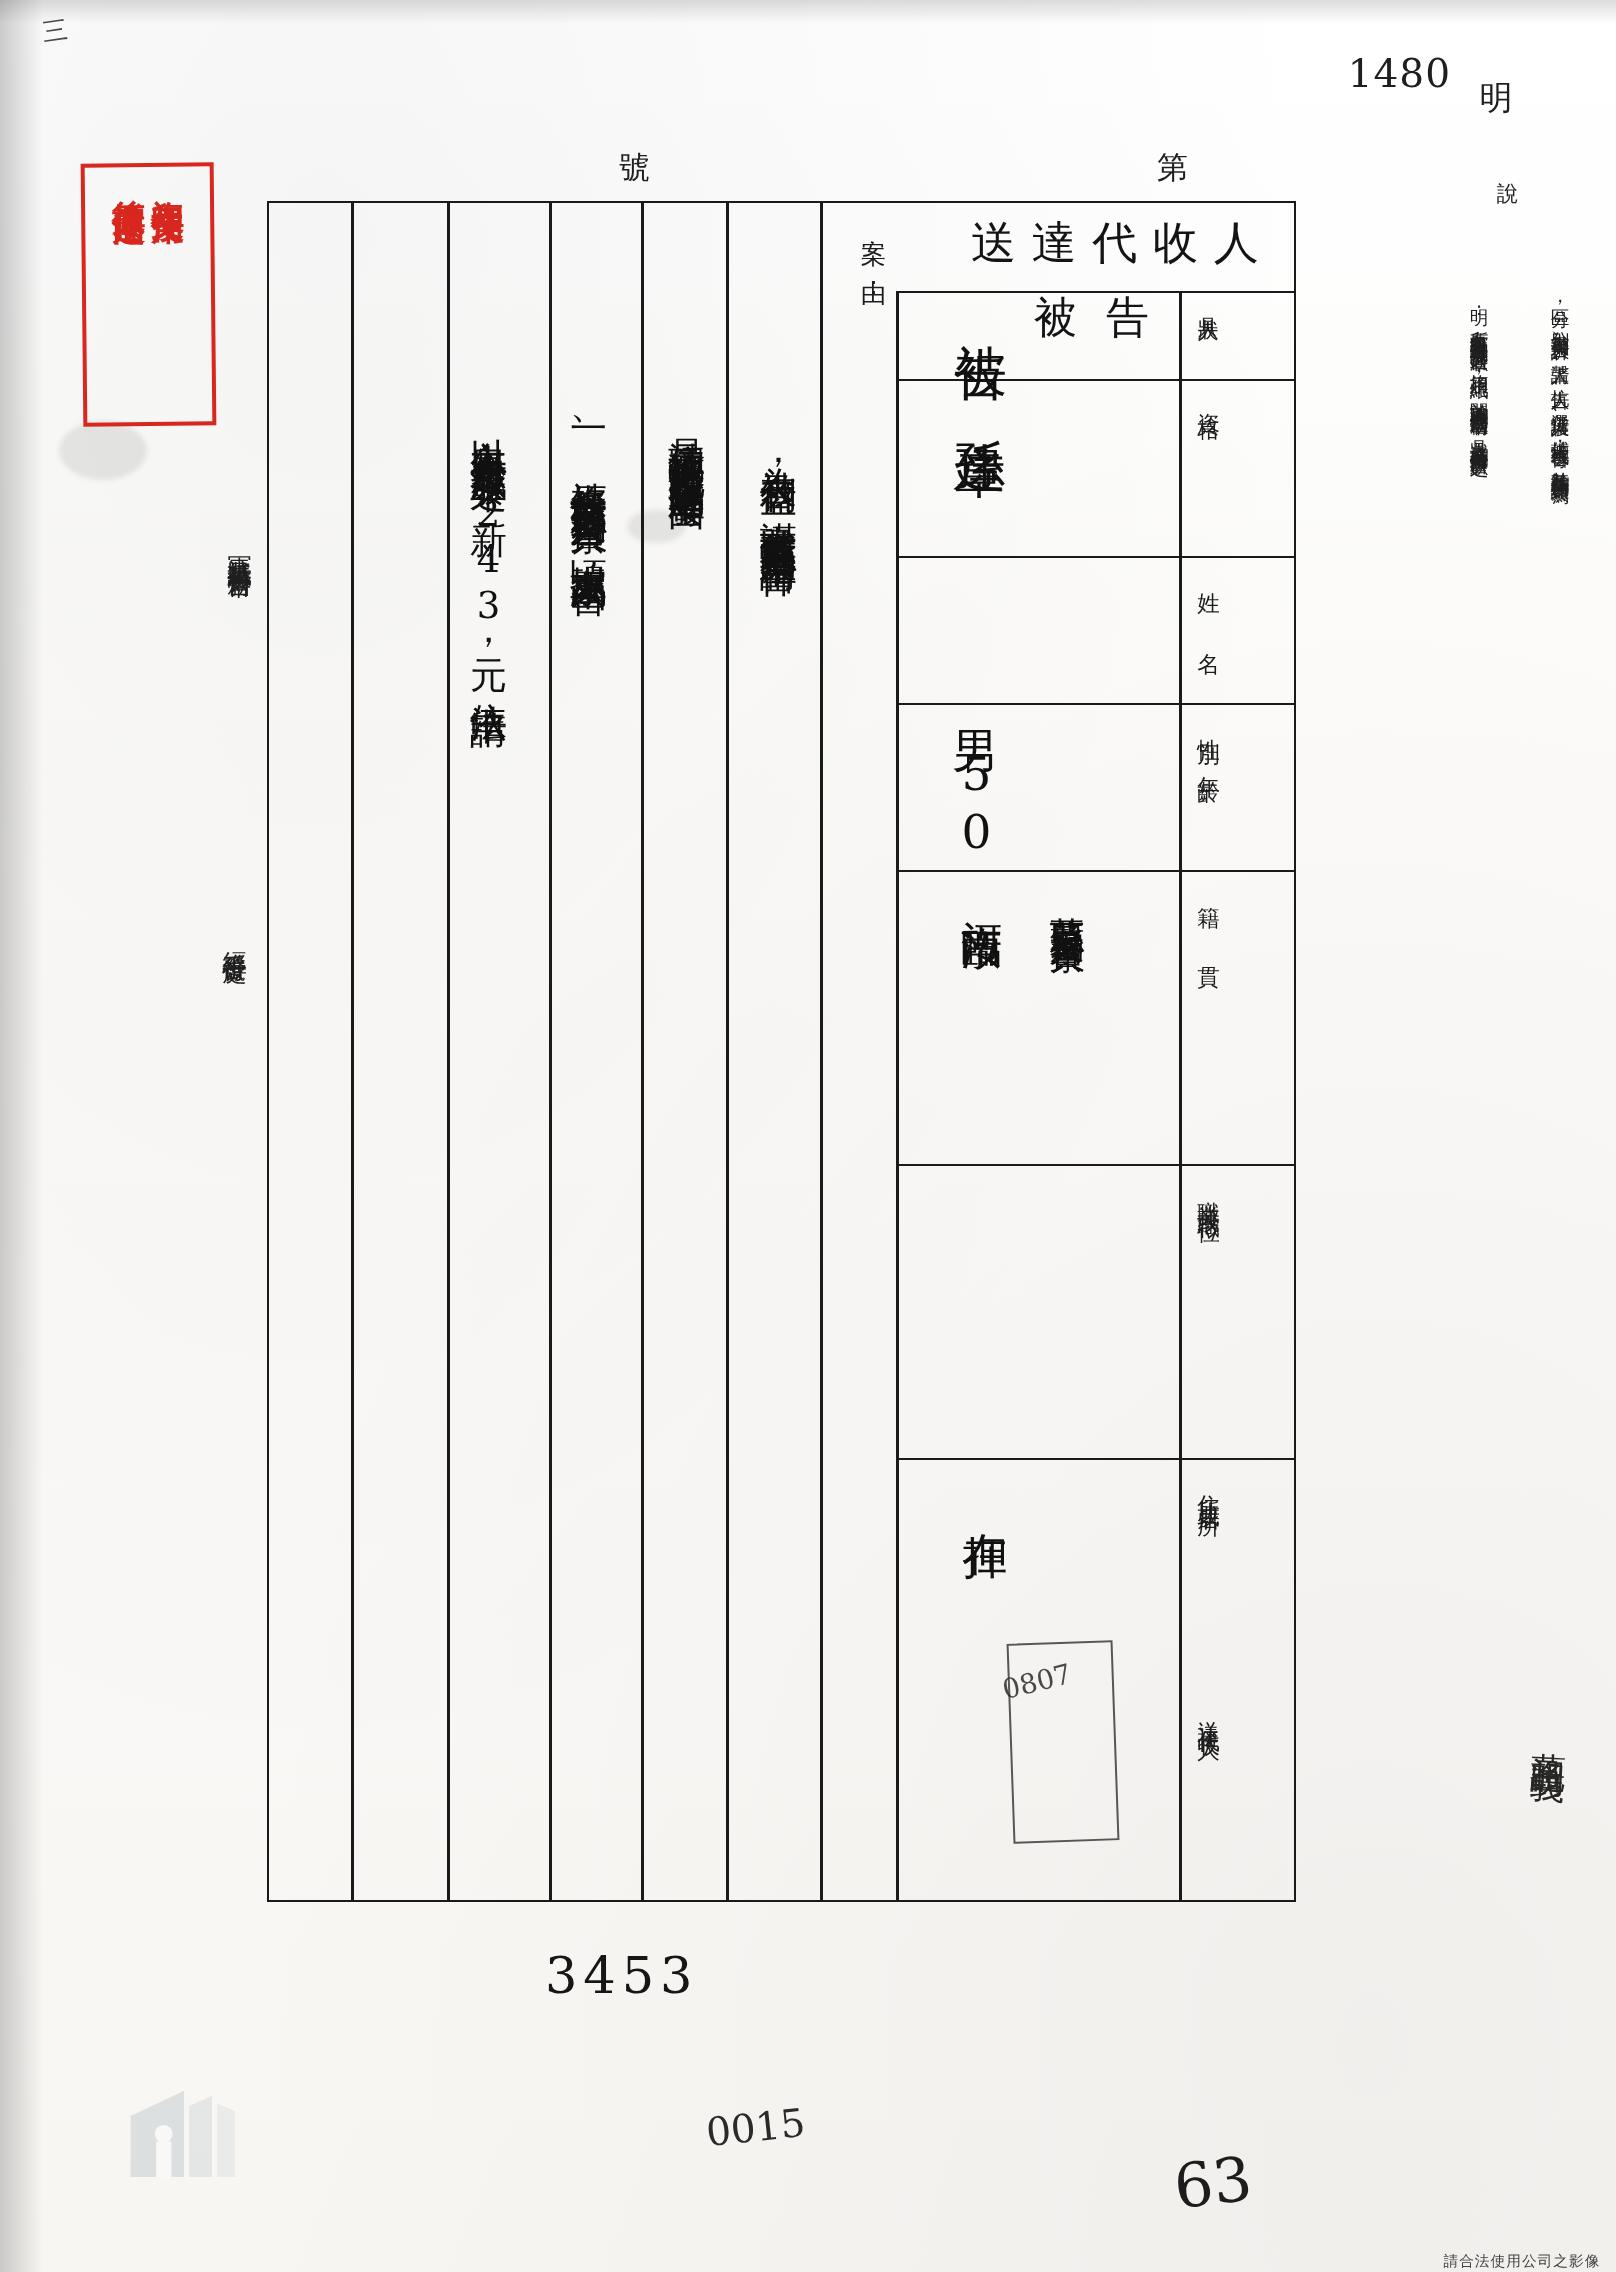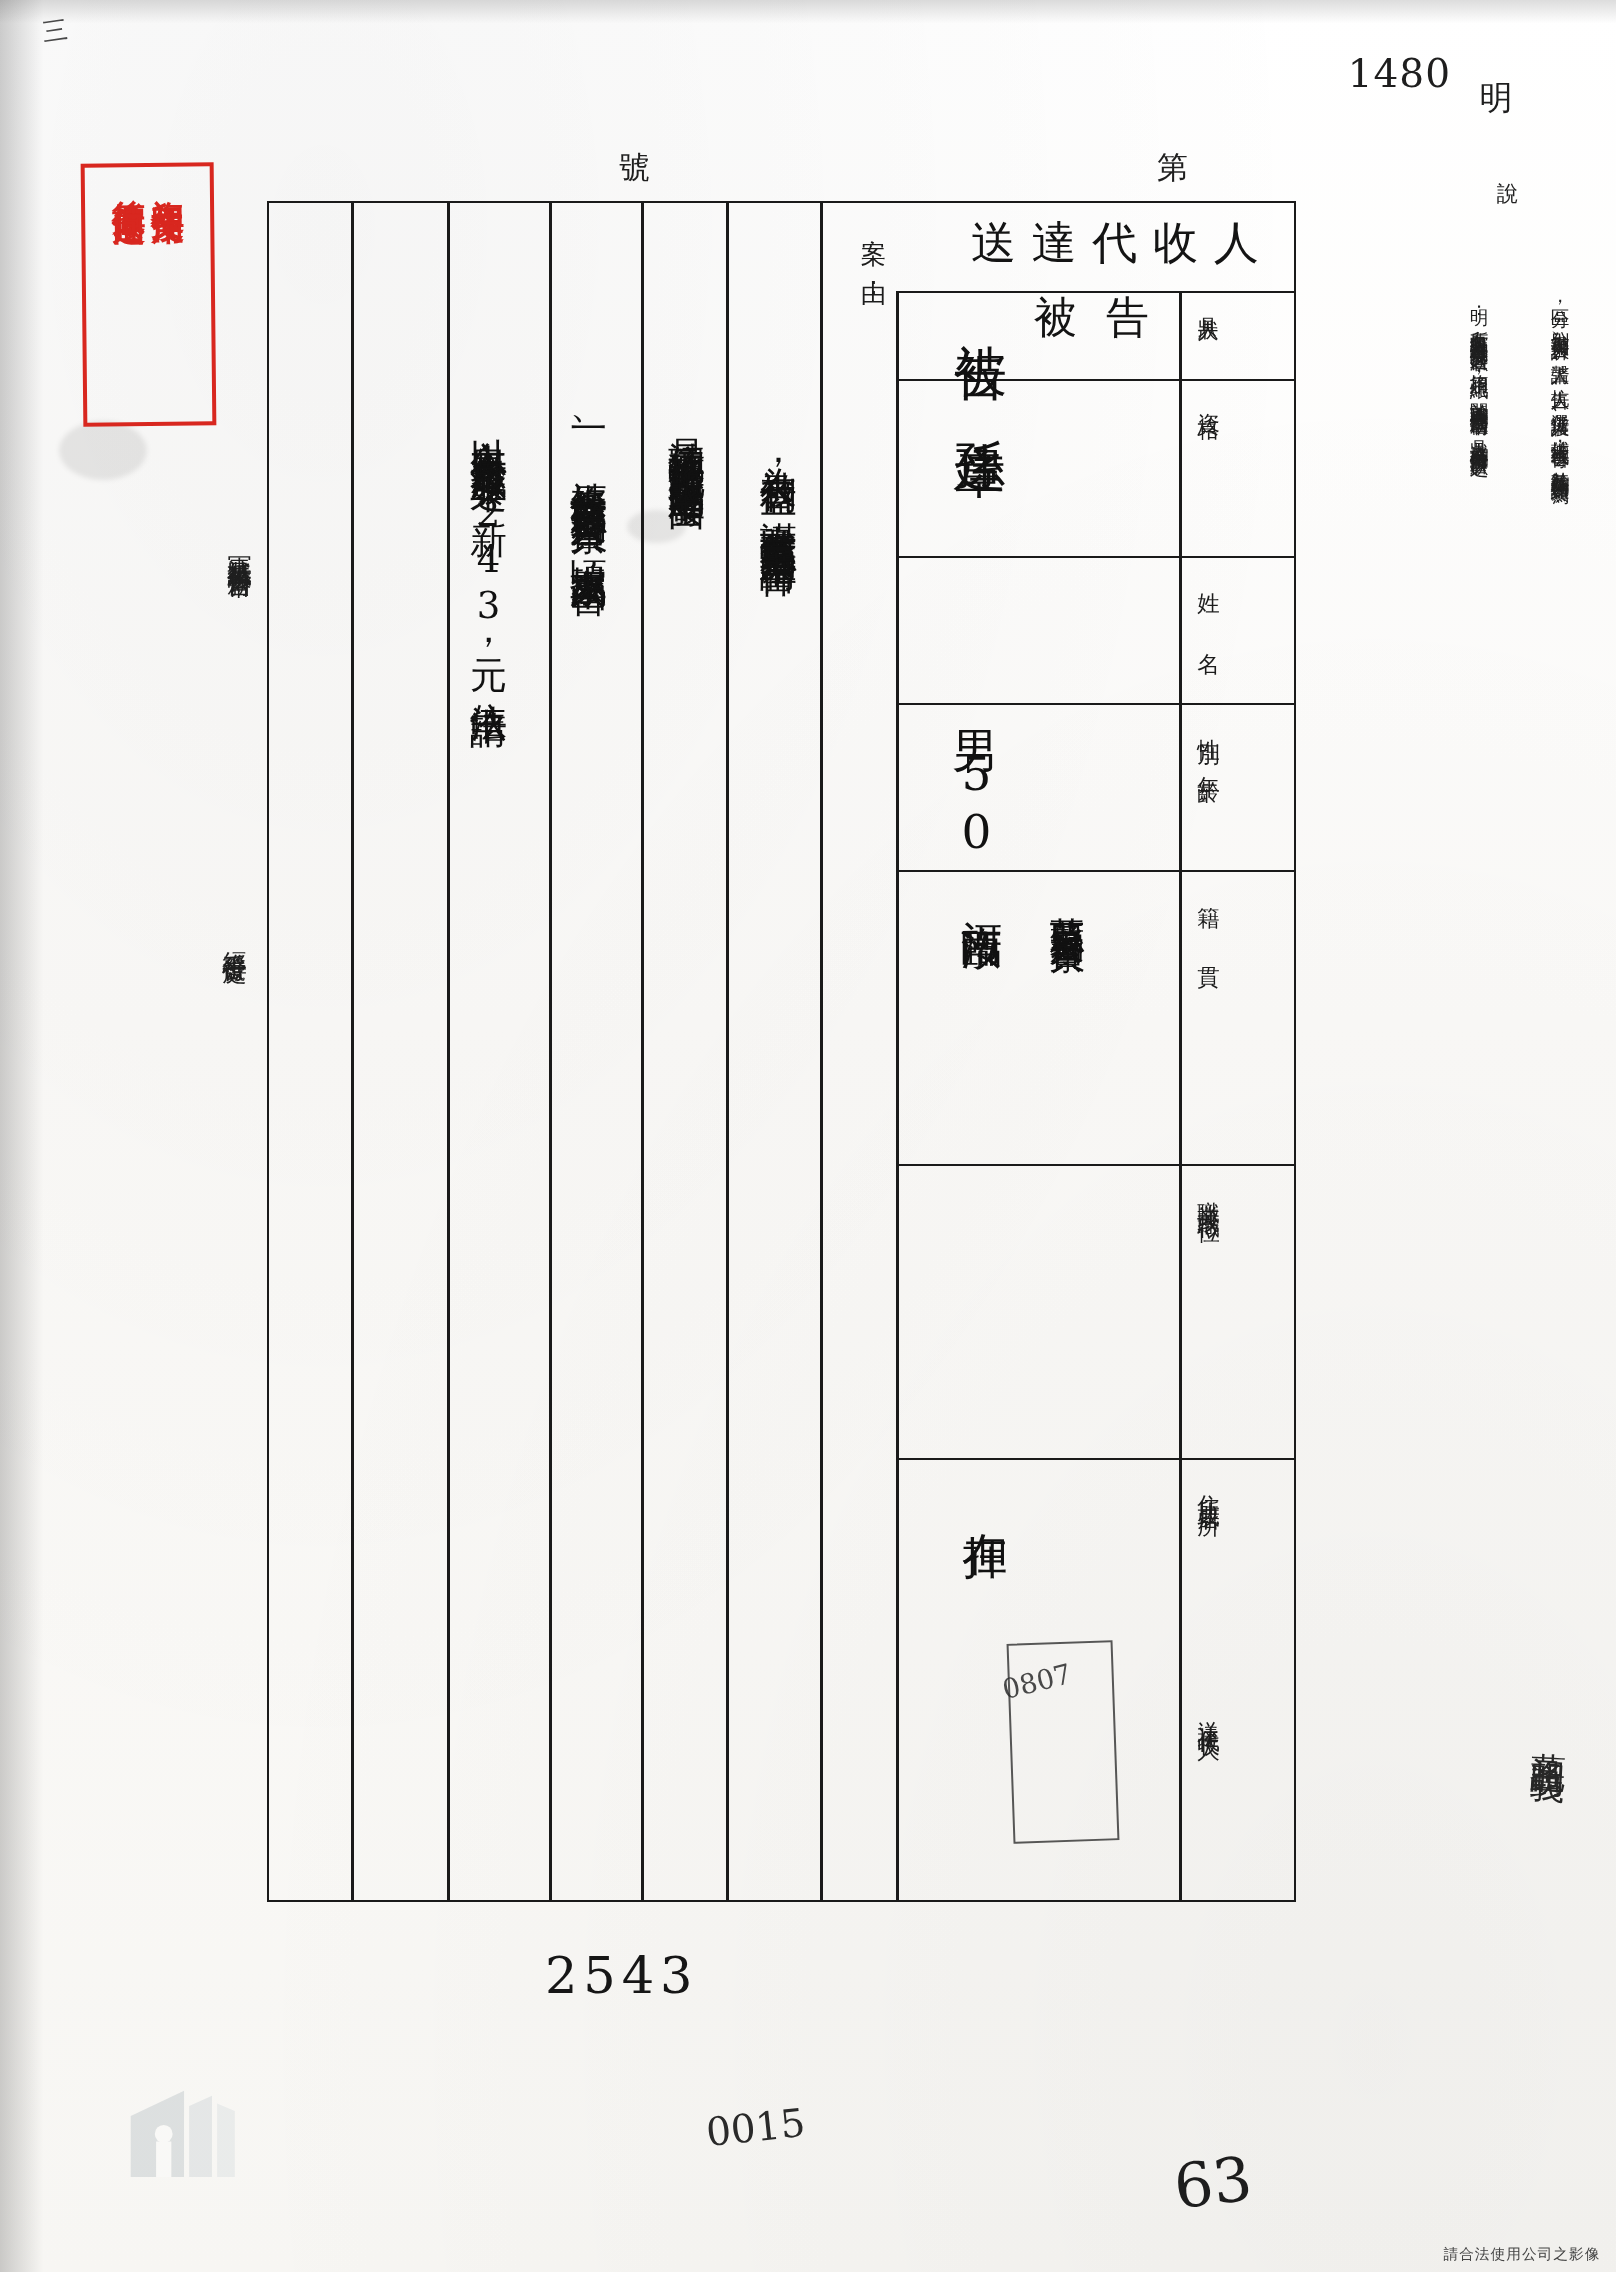--- a/index.html
+++ b/index.html
@@ -252,21 +252,21 @@
   #hand-number {
     position: absolute;
     left: 1174px; top: 2147px;
     font-family: "DejaVu Serif", serif;
     font-size: 61px;
     color: #1d1d1d;
     transform: rotate(-7deg);
   }
   #footer-note {
     position: absolute;
-    right: 15.7px; bottom: 9px;
+    right: 15.7px; bottom: 2px;
     font-family: "DejaVu Sans", sans-serif;
     font-size: 14.7px;
     color: #444;
     letter-spacing: 1px;
   }
   
   #archive-logo {
     position: absolute;
     left: 118px; top: 2078px;
     width: 127px; height: 127px;
@@ -387,21 +387,21 @@
     <div class="hand" style="left:392px;top:206px;font-size:37px;height:1421px;">是請依羈押法第廿九條後段之規定賜准寄發由。</div>
     <div class="hand" style="left:294px;top:206px;font-size:37px;height:1441px;">一、被告原任我苗栗縣警察局督察員，頃據家屬來函告</div>
     <div class="hand" style="left:194px;top:206px;font-size:37px;height:1441px;">以自本年六月份起減發原發之半，新243元，依法申請</div>
 
   </div>
 
   <div id="seal-box"></div>
   <div id="seal-ink">　</div>
   <div id="seal-num">0807</div>
 
-  <div id="page-number">2543</div>
+  <div id="page-number">3453</div>
   <div id="scan-number">0015</div>
   <div id="hand-number">63</div>
   <div id="footer-note">請合法使用公司之影像</div>
 
   <svg id="archive-logo" viewBox="0 0 100 100">
     <path d="M10 78 L10 30 L52 10 L52 78 Z" fill="#9aa7ae"></path>
     <path d="M56 78 L56 22 L74 14 L74 78 Z" fill="#b6c0c6"></path>
     <path d="M78 78 L78 20 L92 26 L92 78 Z" fill="#c8d0d5"></path>
     <rect x="30" y="50" width="12" height="28" fill="#ffffff"></rect>
     <circle cx="36" cy="44" r="7" fill="#ffffff"></circle>

